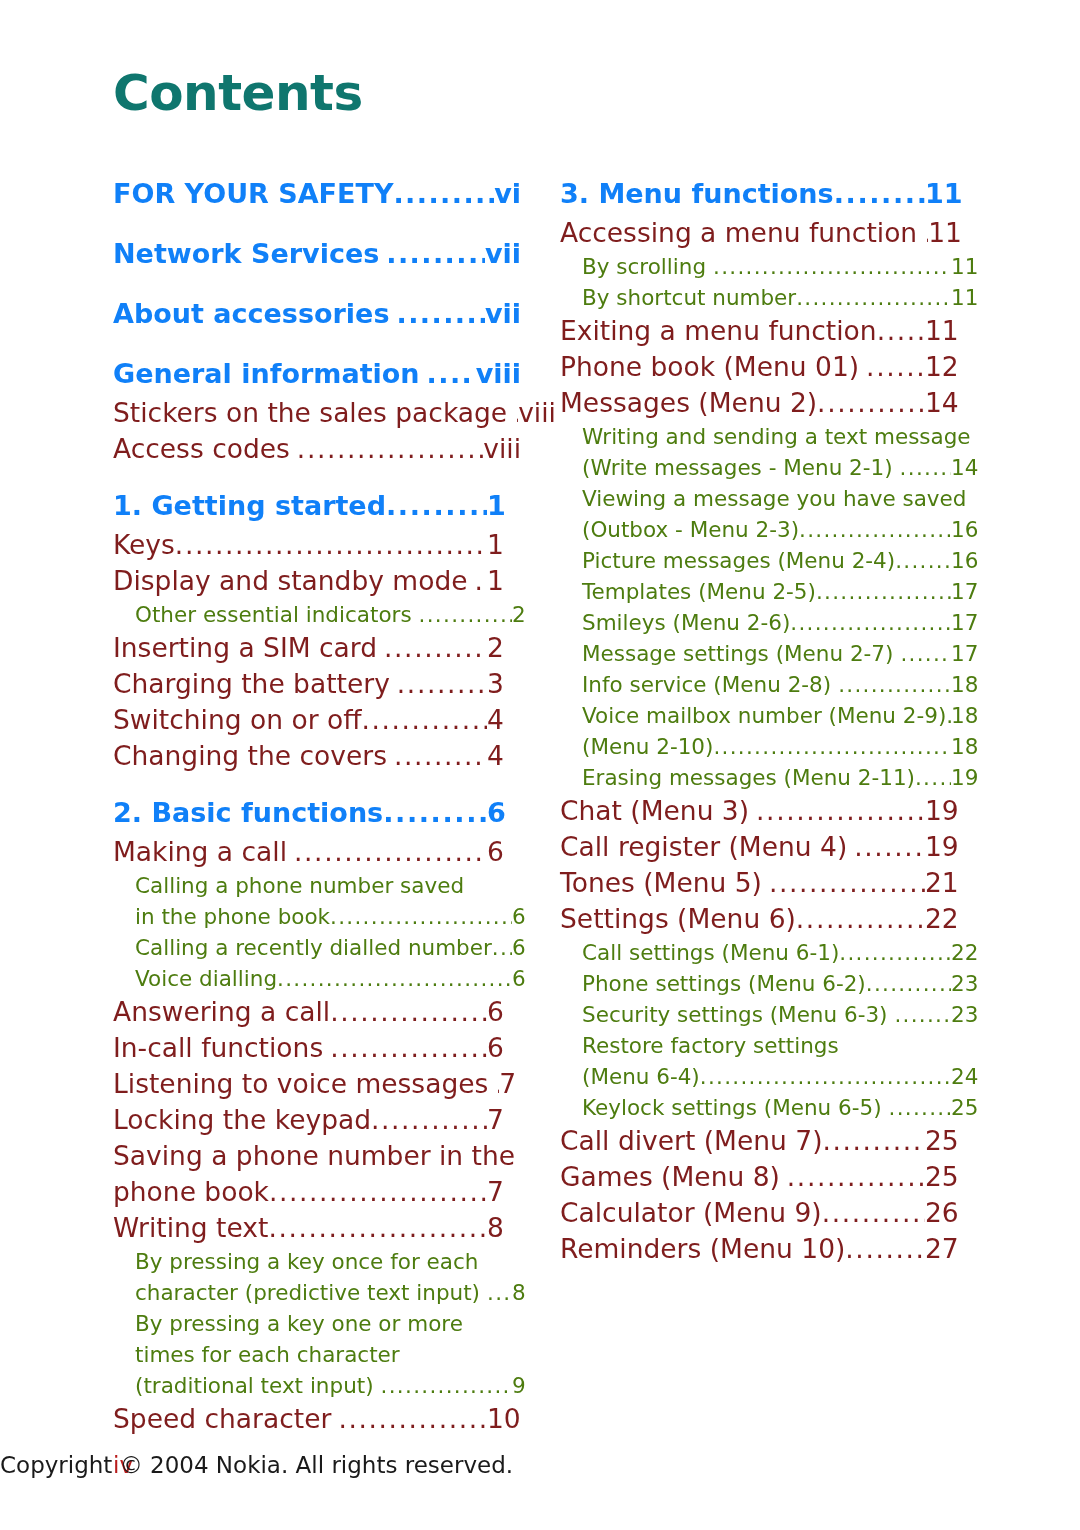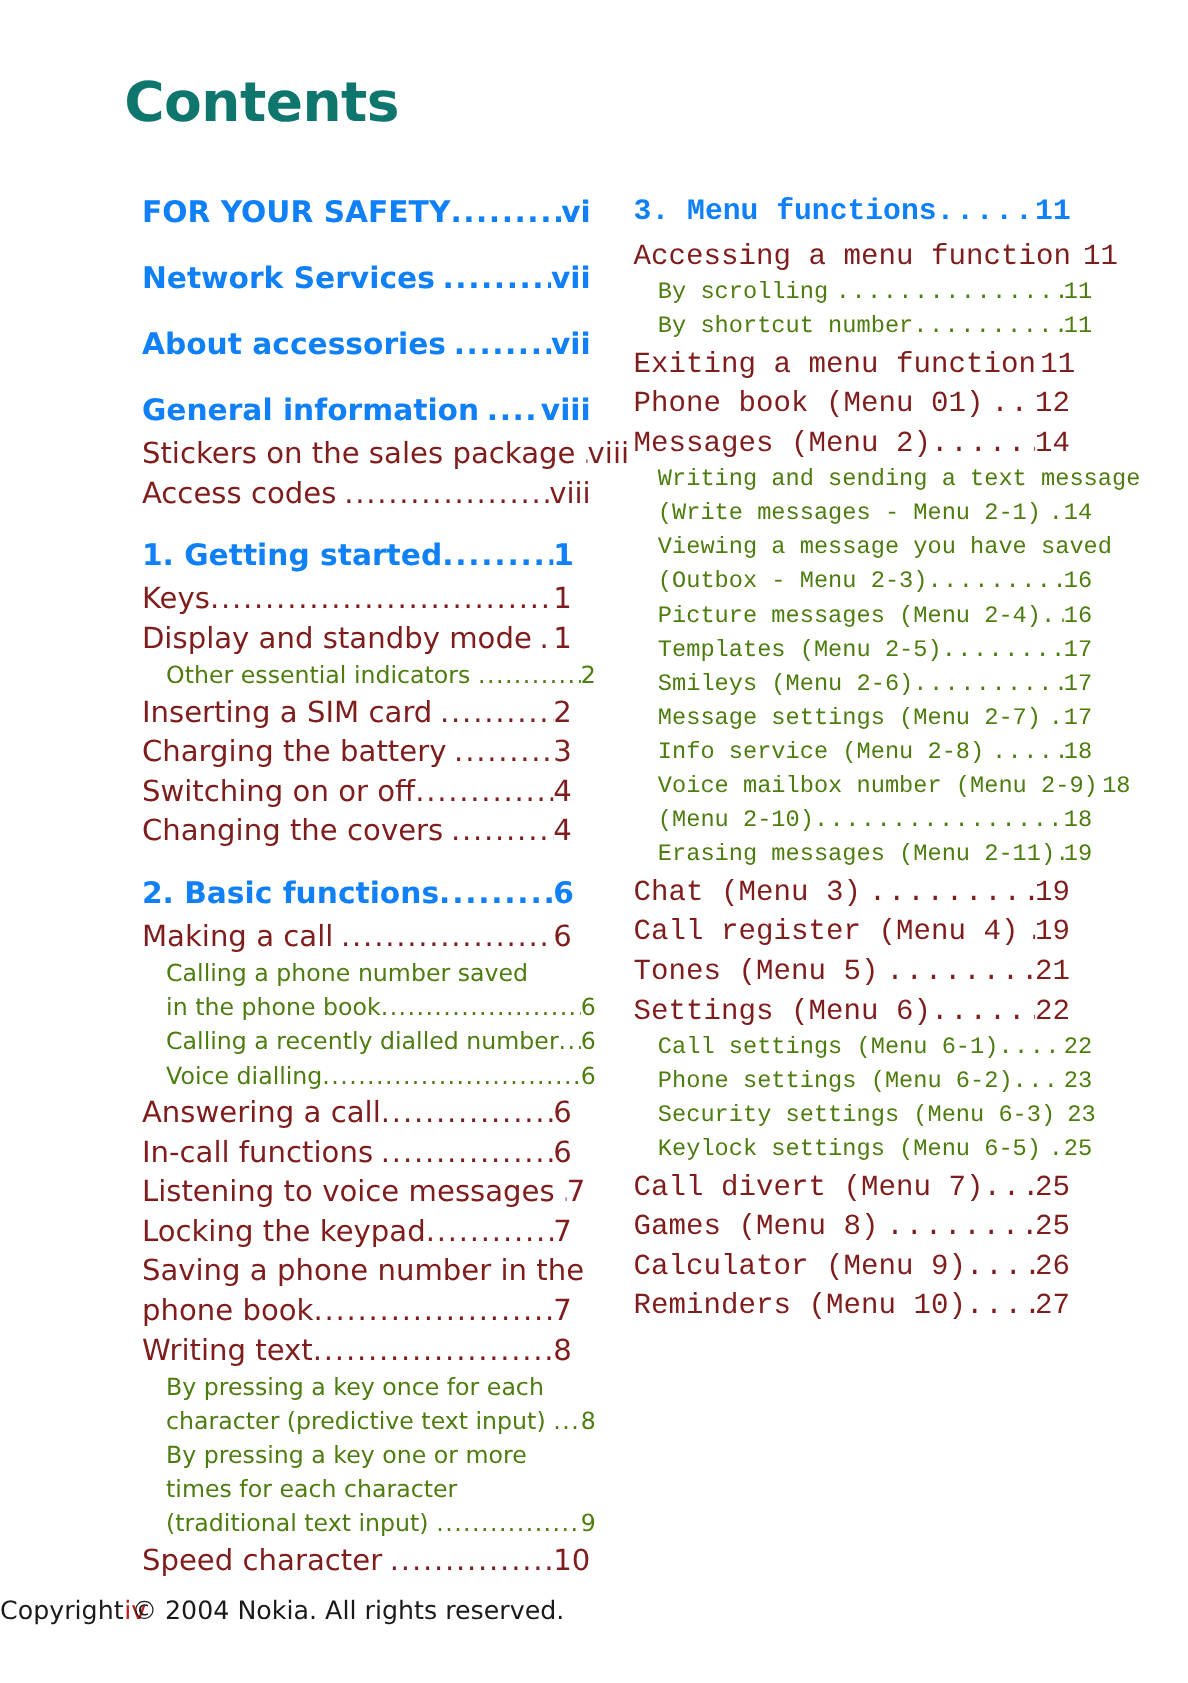--- a/index.html
+++ b/index.html
@@ -40,28 +40,27 @@
     position: absolute;
     left: 0;
     top: 172px;
     width: 1080px;
   }
   .col {
     position: absolute;
     top: 0;
   }
   .col-left  { left: 113px;  width: 408px; }
-  .col-right { left: 560px;  width: 411px; font-family: Liberation Mono, monospace; }
+  .col-right { left: 560px;  width: 411px; }
 
   
   .entry {
     display: block;
     width: 100%;
     position: relative;
-    margin-left: 16px;
   }
 
   .entry-row {
     display: flex;
     align-items: baseline;
     width: 100%;
   }
 
   .entry-text {
     white-space: pre;
@@ -534,20 +533,28 @@
             <span class="pageno">23</span>
           </div>
         </div>
         <div class="entry lvl3 gap-wide">
           <div class="entry-row">
             <span class="entry-text">Security settings (Menu 6-3)</span>
             <span class="leader"></span>
             <span class="pageno">23</span>
           </div>
         </div>
+        <div class="entry lvl3 gap-narrow">
+          <div class="wrapline">Restore factory settings</div>
+          <div class="entry-row">
+            <span class="entry-text">(Menu 6-4)</span>
+            <span class="leader"></span>
+            <span class="pageno">24</span>
+          </div>
+        </div>
         <div class="entry lvl3 gap-wide">
           <div class="entry-row">
             <span class="entry-text">Keylock settings (Menu 6-5)</span>
             <span class="leader"></span>
             <span class="pageno">25</span>
           </div>
         </div>
         <div class="entry lvl2 gap-narrow">
           <div class="entry-row">
             <span class="entry-text">Call divert (Menu 7)</span>

